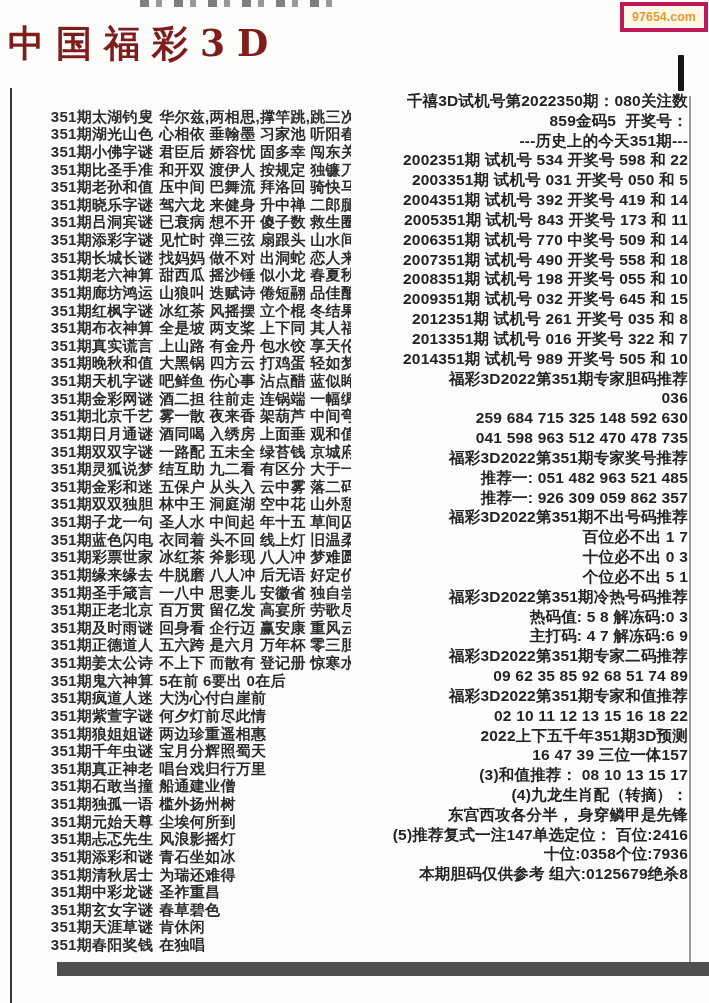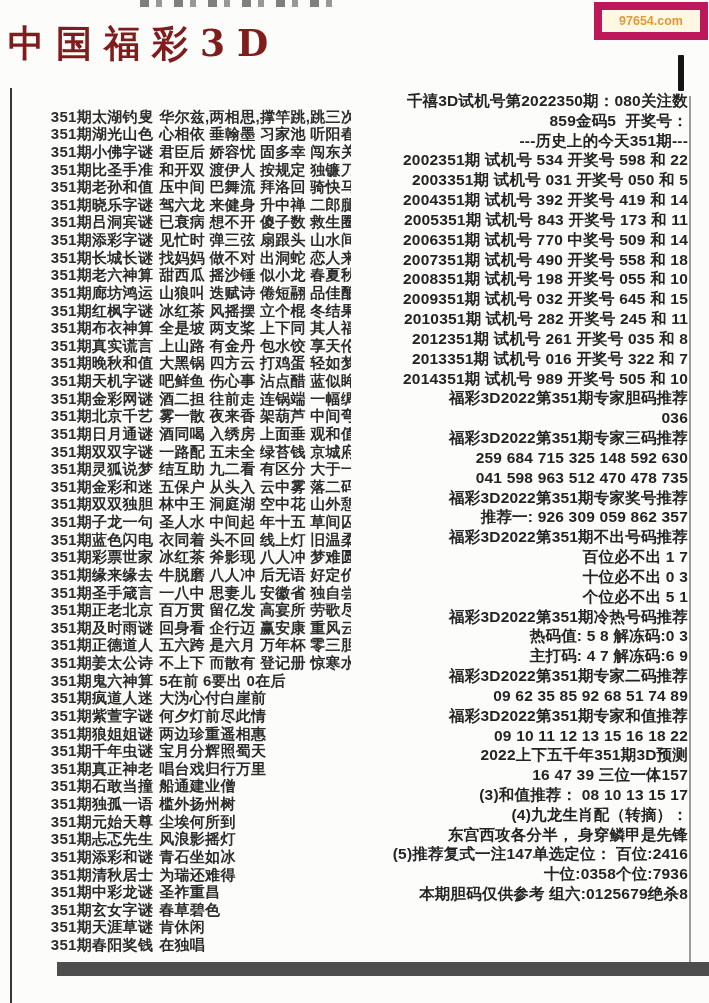--- a/index.html
+++ b/index.html
@@ -5,22 +5,22 @@
   html,body{margin:0;padding:0;width:709px;height:1003px;overflow:hidden;
     background:#fbfbfa;font-family:"Liberation Sans",sans-serif;}
   .page{position:absolute;top:0;left:0;width:709px;height:1003px;background:#fcfcfb;}
 
   
   .top-frag{position:absolute;top:0;left:140px;width:196px;height:7px;opacity:.75;
     background:repeating-linear-gradient(90deg,#555 0 9px,transparent 9px 16px,#777 16px 22px,transparent 22px 34px);}
   .glyph-frag{position:absolute;left:678px;top:55px;width:6px;height:36px;background:#151515;border-radius:1px;}
 
   
-  .watermark{position:absolute;top:2px;right:1px;min-width:72px;height:22px;padding:0 13px;
-    border:8px solid #be185d;background:#fdf7e3;color:#df9b38;font-size:12.5px;
+  .watermark{position:absolute;top:2px;right:1px;min-width:72px;height:22px;padding:0 4px;
+    border:4px solid #be185d;background:#fdf7e3;color:#df9b38;font-size:12.5px;
     line-height:22px;text-align:center;font-weight:700;}
 
   
   .logo{position:absolute;top:20px;left:8px;font-size:36px;font-weight:900;color:#7f1d1d;
     letter-spacing:12px;font-family:"DejaVu Serif",serif;transform:scaleY(1.02);white-space:nowrap;}
 
   
   .vline-left{position:absolute;left:10px;top:88px;width:2px;height:915px;background:#383838;}
   .left-col{position:absolute;left:15px;top:90px;width:336px;overflow:hidden;}
   .lrow{height:17.64px;line-height:17.64px;font-size:15px;font-weight:700;color:#2c2c2c;
@@ -269,41 +269,40 @@
       <div class="rline">2005351期 试机号 843 开奖号 173 和 11</div>
 
       <div class="rline">2006351期 试机号 770 中奖号 509 和 14</div>
 
       <div class="rline">2007351期 试机号 490 开奖号 558 和 18</div>
 
       <div class="rline">2008351期 试机号 198 开奖号 055 和 10</div>
 
       <div class="rline">2009351期 试机号 032 开奖号 645 和 15</div>
 
-      <div class="rline">2010351期 试机号 282 开奖号 245 和 11</div>
 
 
       <div class="rline">2012351期 试机号 261 开奖号 035 和 8</div>
 
       <div class="rline">2013351期 试机号 016 开奖号 322 和 7</div>
 
       <div class="rline">2014351期 试机号 989 开奖号 505 和 10</div>
 
       <div class="rline">福彩3D2022第351期专家胆码推荐</div>
 
       <div class="rline"> 036</div>
 
-      <div class="rline">福彩3D2022第351期专家三码推荐</div>
 
       <div class="rline"> 259 684 715 325 148 592 630</div>
 
       <div class="rline"> 041 598 963 512 470 478 735</div>
 
       <div class="rline">福彩3D2022第351期专家奖号推荐</div>
 
+      <div class="rline">推荐一: 051 482 963 521 485</div>
 
       <div class="rline">推荐一: 926 309 059 862 357</div>
 
       <div class="rline">福彩3D2022第351期不出号码推荐</div>
 
       <div class="rline">百位必不出 1 7</div>
 
       <div class="rline">十位必不出 0 3</div>
 
       <div class="rline">个位必不出 5 1</div>
@@ -313,21 +312,21 @@
       <div class="rline"> 热码值: 5 8 解冻码:0 3</div>
 
       <div class="rline"> 主打码: 4 7 解冻码:6 9</div>
 
       <div class="rline">福彩3D2022第351期专家二码推荐</div>
 
       <div class="rline"> 09 62 35 85 92 68 51 74 89</div>
 
       <div class="rline">福彩3D2022第351期专家和值推荐</div>
 
-      <div class="rline"> 09 10 11 12 13 15 16 18 22</div>
+      <div class="rline"> 02 10 11 12 13 15 16 18 22</div>
 
       <div class="rline">2022上下五千年351期3D预测</div>
 
 
       <div class="rline">16 47 39 三位一体157</div>
 
       <div class="rline">(3)和值推荐： 08 10 13 15 17</div>
 
       <div class="rline">(4)九龙生肖配（转摘）：</div>
 

